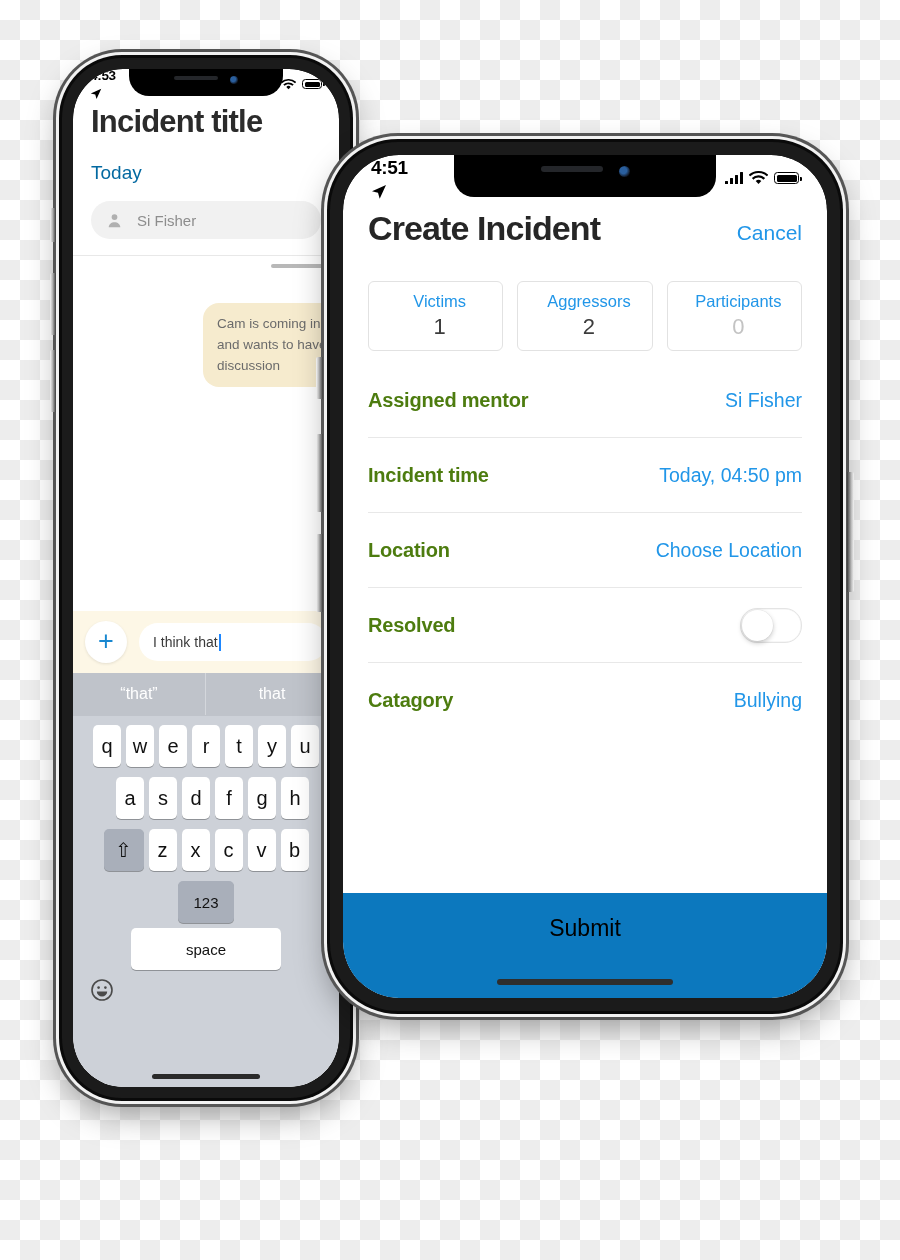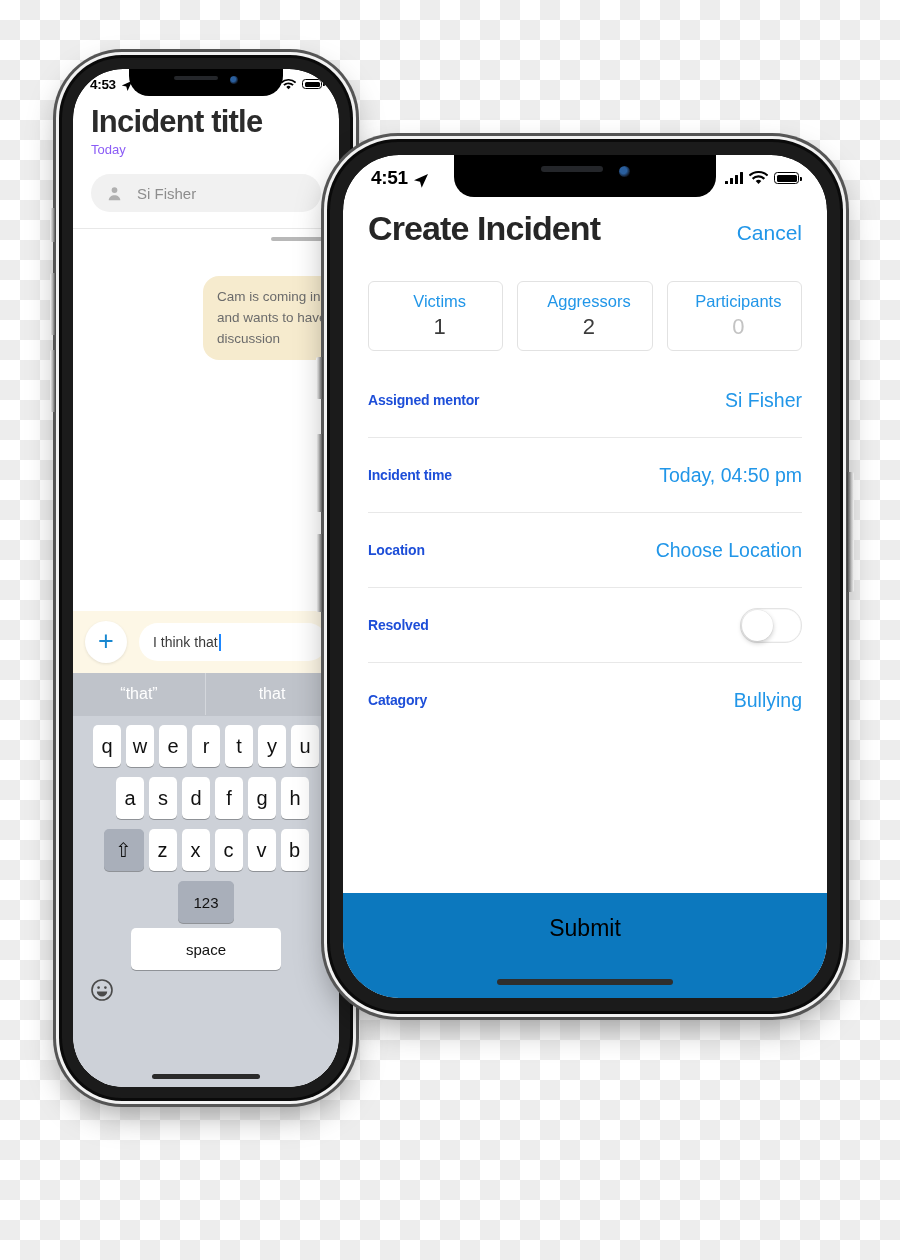--- a/index.html
+++ b/index.html
@@ -80,22 +80,23 @@
     align-items: center;
     justify-content: space-between;
     z-index: 30;
     color: #000;
     box-sizing: border-box;
   }
   .sb-time {
     font-weight: 600;
     letter-spacing: -0.3px;
     display: flex;
-    align-items: flex-end;
+    align-items: flex-start;
     gap: 5px;
+    flex-direction: column;
   }
   .sb-right {
     display: flex;
     align-items: center;
     gap: 6px;
   }
   .loc-arrow { display:block; }
   .bars { display: flex; align-items: flex-end; gap: 2px; }
   .bars i {
     display: block;
@@ -172,23 +173,23 @@
     padding: 36px 18px 0 18px;
   }
   .chat-title {
     font-size: 31px;
     font-weight: 700;
     color: #2b2b2b;
     letter-spacing: -0.8px;
     line-height: 1.08;
   }
   .chat-sub {
-    margin-top: 4px;
-    font-size: 13px;
-    color: #8b5cf6;
+    margin-top: 24px;
+    font-size: 19px;
+    color: #0369a1;
   }
   .mentor-pill {
     margin: 17px 18px 0 18px;
     height: 38px;
     background: #f1f1f1;
     border-radius: 19px;
     display: flex;
     align-items: center;
     gap: 14px;
     padding: 0 15px;
@@ -396,23 +397,23 @@
 
   .form-rows { padding: 0 25px; margin-top: 12px;}
   .form-row {
     height: 74px;
     display: flex;
     align-items: center;
     justify-content: space-between;
     border-bottom: 1px solid #e8e8e8;
   }
   .row-label {
-    font-size: 14px;
+    font-size: 20px;
     font-weight: 700;
-    color: #1d4ed8;
+    color: #4d7c0f;
     letter-spacing: -0.2px;
   }
   .row-value {
     font-size: 19.5px;
     color: #2196e8;
   }
   .form-row.last { border-bottom: none; }
   .toggle {
     width: 60px;
     height: 33px;

